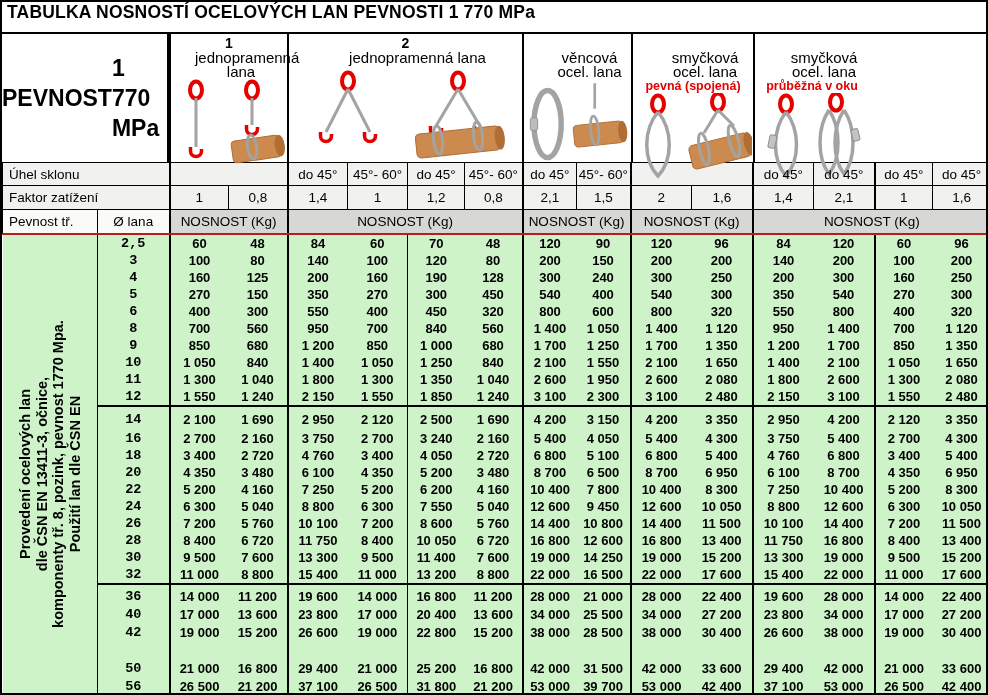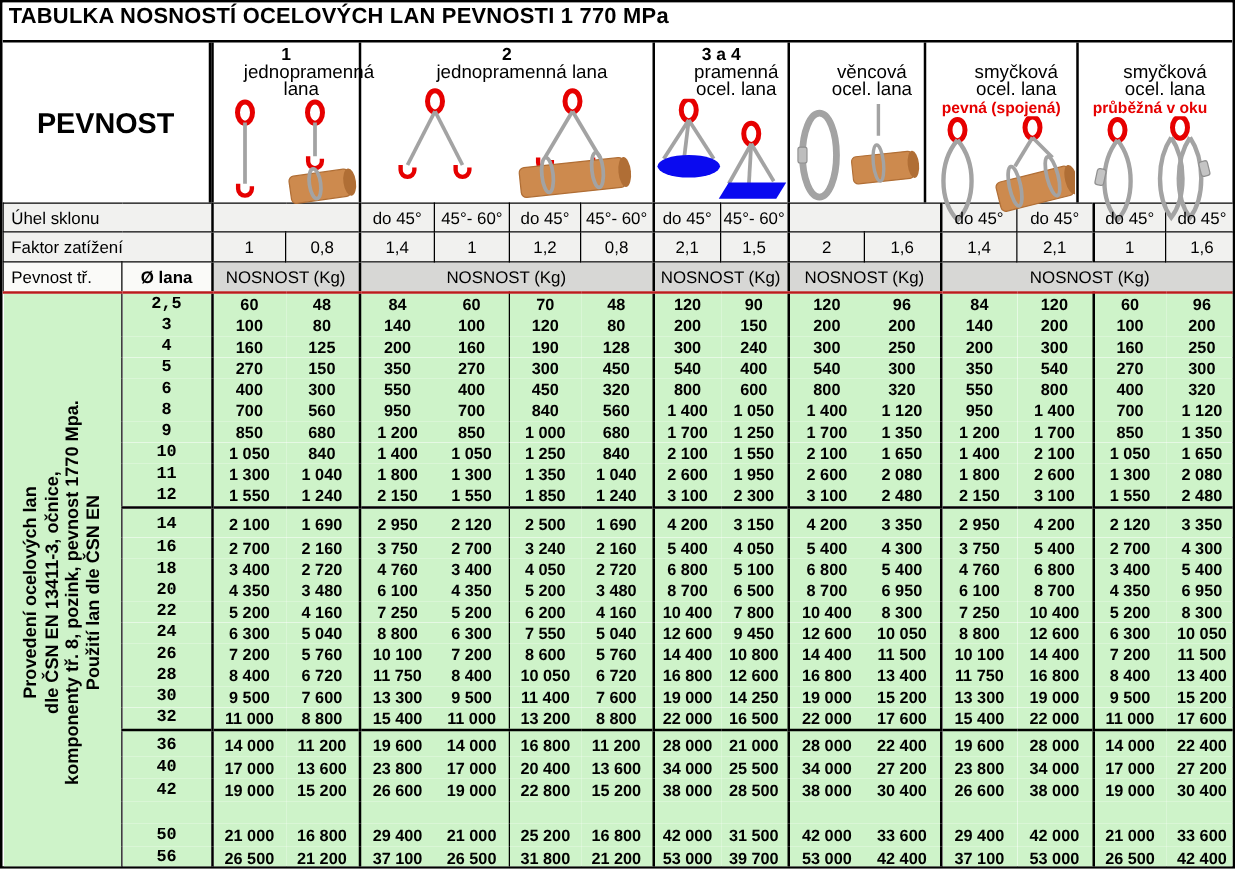--- a/index.html
+++ b/index.html
@@ -20,21 +20,21 @@
   .sec-icon svg{display:block;}
   table.main{border-collapse:collapse;table-layout:fixed;width:988px;}
   table.main td{padding:0;overflow:hidden;white-space:nowrap;}
   thead td{border:1px solid #000;background:var(--header-bg,#f1f1ef);font-size:13.5px;text-align:center;}
   thead tr.r-angle td{height:22px;}
   thead tr.r-factor td{height:23px;}
   thead tr.r-cap td{height:23px;}
   thead td.lbl{text-align:left;padding-left:6px;}
   thead td.wc{background:#fafaf8;}
   thead td.nos{background:var(--nosnost-bg,#d7d7d5);}
-  thead td.boldc{font-weight:bold;margin-top:12px;}
+  thead td.boldc{font-weight:normal;margin-top:12px;}
   thead tr.r-cap td{border-bottom:2px solid #b91c1c;}
   thead td.s2{border-left:2px solid #000;}
   tbody td{background:var(--data-bg,#cef3c9);font-weight:bold;font-size:13px;text-align:center;
         height:17px;border:none;vertical-align:middle;}
   tbody td.dia{border-left:1px solid #000;border-right:2px solid #000;font-size:13.5px;font-family:Liberation Mono, monospace;}
   tbody td.s2{border-left:2px solid #000;}
   tbody td.s1{border-left:1px solid #000;}
   tbody tr.gstart td{border-top:2px solid #000;height:21px;padding-top:2px;}
   tbody tr.g3 td{height:18px;}
   tbody td.side{border-right:1px solid #000;position:relative;}
@@ -42,20 +42,21 @@
         text-align:center;font-weight:bold;font-size:14.5px;line-height:16.5px;}
 </style>
 </head>
 <body>
 
 <div class="page">
   <div class="title-bar">TABULKA NOSNOSTÍ OCELOVÝCH LAN PEVNOSTI 1 770  MPa</div>
   <div class="band" id="band">
     <div class="pevnost">
       <div>PEVNOST</div>
+      <div>1 770  MPa</div>
     </div>
   <div class="head-box" style="width: 118px;">
         <div class="sec-num">1</div>
         <div class="sec-label">jednopramenná lana</div>
         <div class="sec-icon">
           <svg width="114" height="92" viewBox="0 0 114 92" xmlns="http://www.w3.org/2000/svg">
             <ellipse cx="24" cy="11" rx="6" ry="8.5" fill="none" stroke="#e60000" stroke-width="4"></ellipse>
             <line x1="24" y1="19" x2="24" y2="68" stroke="#a3a3a3" stroke-width="3"></line>
             <path d="M24 68 v4 a5.5 5.5 0 0 0 11 0 v-2" fill="none" stroke="#e60000" stroke-width="3.5" transform="translate(-5.5 0)"></path>
             <ellipse cx="80" cy="11" rx="6" ry="8.5" fill="none" stroke="#e60000" stroke-width="4"></ellipse>
@@ -83,38 +84,20 @@
             <line x1="168" y1="19" x2="146" y2="56" stroke="#a3a3a3" stroke-width="3"></line>
             <line x1="168" y1="19" x2="190" y2="56" stroke="#a3a3a3" stroke-width="3"></line>
             <path d="M146 56 v4 a5.5 5.5 0 0 0 11 0 v-2" fill="none" stroke="#e60000" stroke-width="3.5" transform="translate(-5.5 0)"></path>
             <path d="M190 56 v4 a5.5 5.5 0 0 0 11 0 v-2" fill="none" stroke="#e60000" stroke-width="3.5" transform="translate(-5.5 0)"></path>
             <g transform="rotate(-6 168 72)">
               <rect x="126" y="60" width="84" height="24" rx="4.199999999999999" fill="#cd8a4e" stroke="#b06e35" stroke-width="1"></rect>
               <ellipse cx="210" cy="72" rx="5" ry="12" fill="#b06e35"></ellipse>
             </g>
             <ellipse cx="148" cy="70" rx="4.5" ry="14" fill="none" stroke="#a3a3a3" stroke-width="3" transform="rotate(-6 148 70)"></ellipse>
             <ellipse cx="188" cy="66" rx="4.5" ry="14" fill="none" stroke="#a3a3a3" stroke-width="3" transform="rotate(-6 188 66)"></ellipse>
-          </svg>
-        </div>
-      </div>
-      <div class="head-box" style="width: 108px;">
-        <div class="sec-num">3 a 4</div>
-        <div class="sec-label">pramenná ocel. lana</div>
-        <div class="sec-icon">
-          <svg width="104" height="92" viewBox="0 0 104 92" xmlns="http://www.w3.org/2000/svg">
-            <ellipse cx="26" cy="9" rx="6" ry="8.5" fill="none" stroke="#e60000" stroke-width="4"></ellipse>
-            <line x1="26" y1="17" x2="6" y2="48" stroke="#a3a3a3" stroke-width="3"></line>
-            <line x1="26" y1="17" x2="22" y2="50" stroke="#a3a3a3" stroke-width="3"></line>
-            <line x1="26" y1="17" x2="46" y2="48" stroke="#a3a3a3" stroke-width="3"></line>
-            <ellipse cx="26" cy="54" rx="25" ry="9" fill="#0a0af0"></ellipse>
-            <ellipse cx="76" cy="28" rx="6" ry="8.5" fill="none" stroke="#e60000" stroke-width="4"></ellipse>
-            <line x1="76" y1="36" x2="58" y2="68" stroke="#a3a3a3" stroke-width="3"></line>
-            <line x1="76" y1="36" x2="74" y2="70" stroke="#a3a3a3" stroke-width="3"></line>
-            <line x1="76" y1="36" x2="94" y2="66" stroke="#a3a3a3" stroke-width="3"></line>
-            <polygon points="50,80 96,80 104,67 58,67" fill="#0a0af0"></polygon>
           </svg>
         </div>
       </div>
       <div class="head-box" style="width: 109px;">
         <div class="sec-num"></div>
         <div class="sec-label">věncová ocel. lana</div>
         <div class="sec-icon">
           <svg width="118" height="92" viewBox="0 0 118 92" xmlns="http://www.w3.org/2000/svg">
             <ellipse cx="26" cy="45" rx="15" ry="37" fill="none" stroke="#a3a3a3" stroke-width="6"></ellipse>
             <rect x="7" y="38" width="8" height="14" rx="2" fill="#bdbdbd" stroke="#8f8f8f"></rect>

